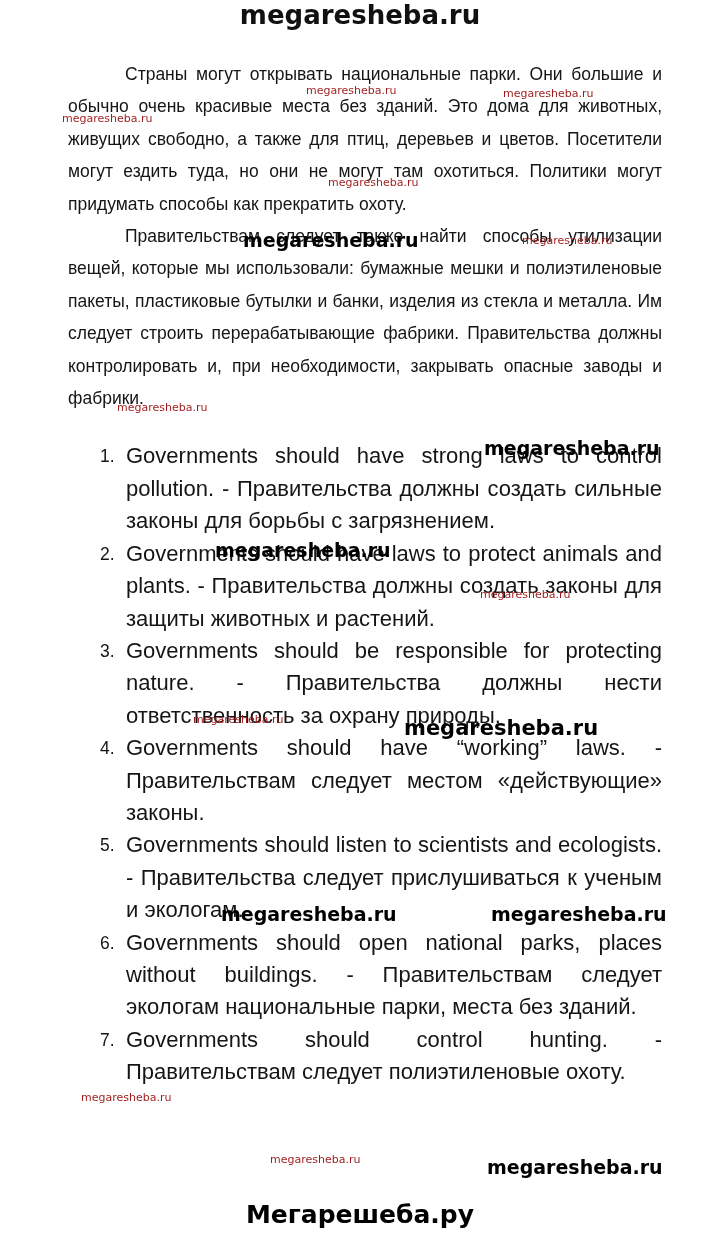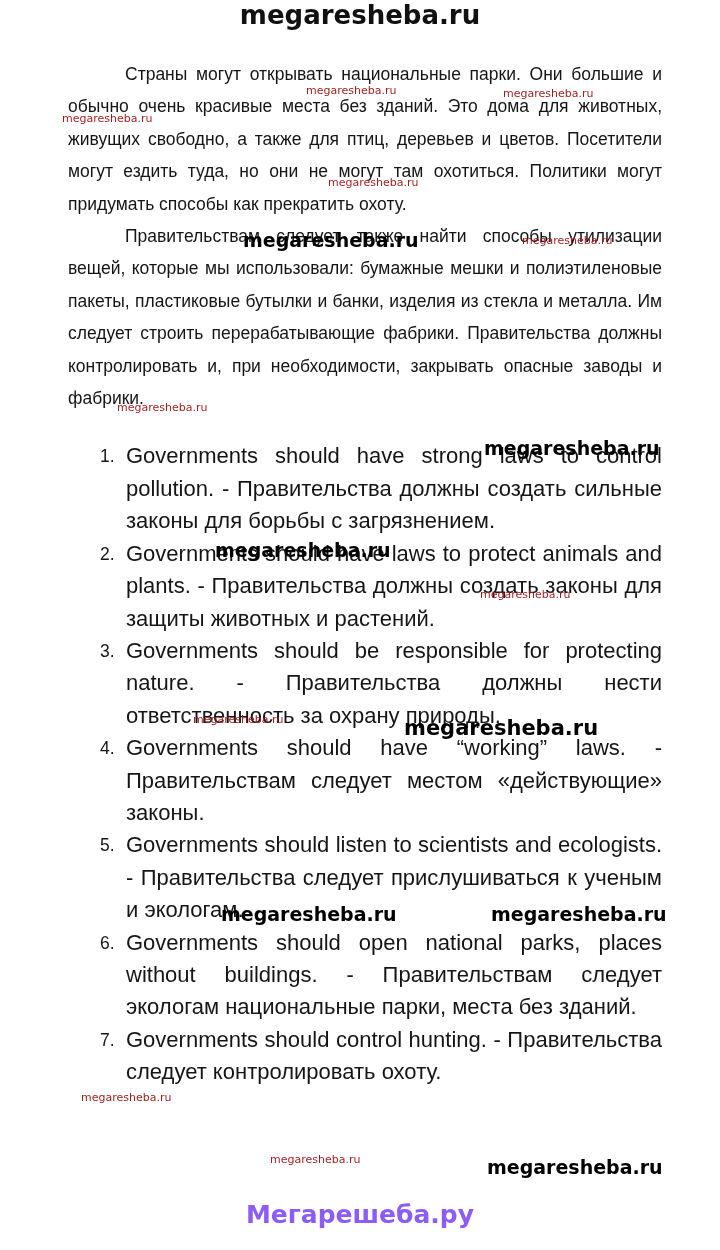--- a/index.html
+++ b/index.html
@@ -44,21 +44,21 @@
   .txt {
     flex: 1;
     font-size: 22px; line-height: 32.4px;
     text-align: justify;
   }
 
   .footer {
     position: absolute; top: 1200px; left: 0; width: 100%;
     text-align: center;
     font-family: "DejaVu Sans", sans-serif;
-    font-size: 25px; font-weight: 700; color: #8b5cf6;
+    font-size: 25px; font-weight: 700; color: #000000;
   }
 
   .wm-s {
     position: absolute; z-index: 5;
     font-family: "DejaVu Sans", sans-serif;
     font-size: 11px; color: #9e1c1c;
     white-space: nowrap;
   }
   .wm-b {
     position: absolute; z-index: 5;
@@ -118,21 +118,21 @@
       <li class="item">
         <span class="num">5.</span>
         <span class="txt">Governments should listen to scientists and ecologists. - Правительства следует прислушиваться к ученым и экологам.</span>
       </li>
       <li class="item">
         <span class="num">6.</span>
         <span class="txt">Governments should open national parks, places without buildings. - Правительствам следует экологам национальные парки, места без зданий.</span>
       </li>
       <li class="item">
         <span class="num">7.</span>
-        <span class="txt">Governments should control hunting. - Правительства следует контролировать охоту.</span>
+        <span class="txt">Governments should control hunting. - Правительствам следует полиэтиленовые охоту.</span>
       </li>
     </ol>
   </div>
 
   <div class="footer">Мегарешеба.ру</div>
 
   <span class="wm-s s1">megaresheba.ru</span>
   <span class="wm-s s2">megaresheba.ru</span>
   <span class="wm-s s3">megaresheba.ru</span>
   <span class="wm-s s4">megaresheba.ru</span>

